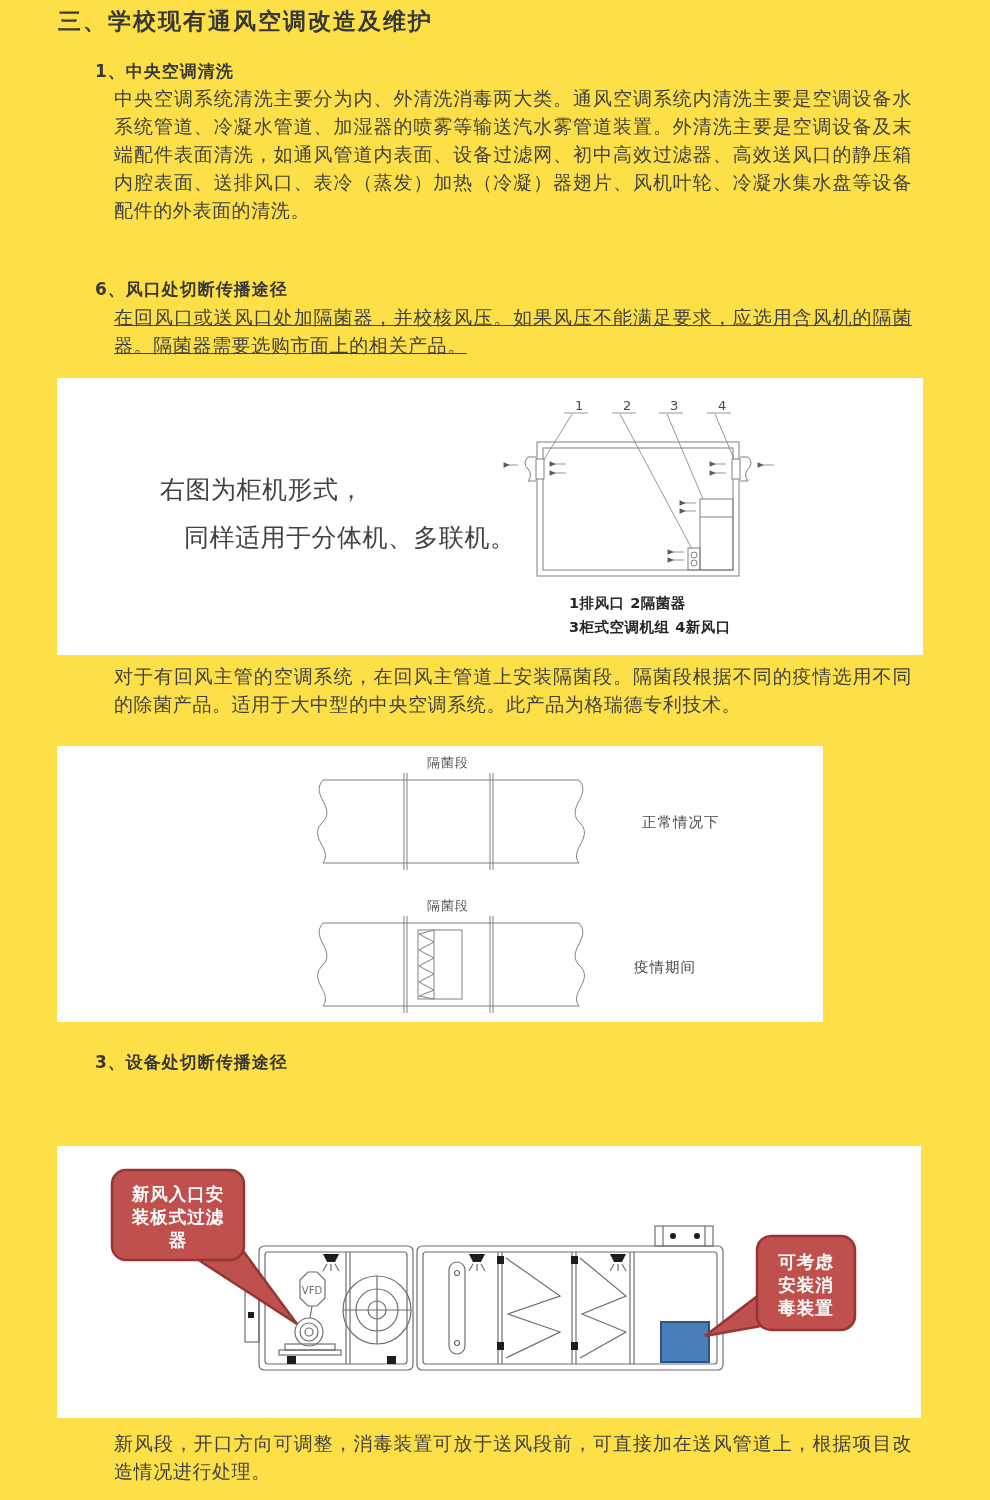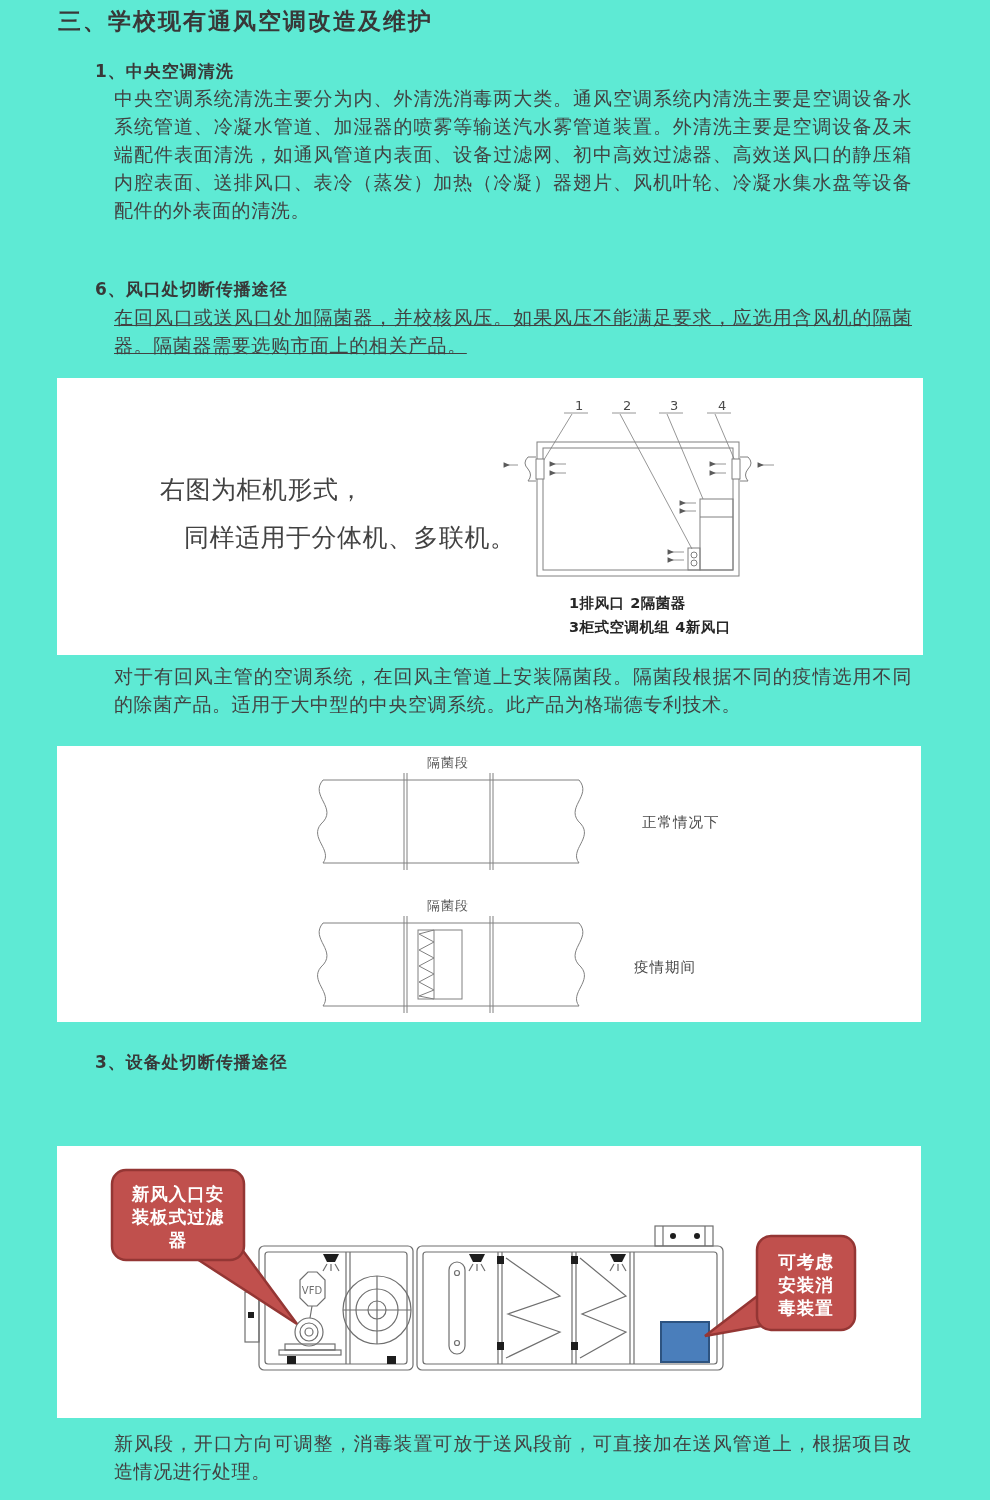--- a/index.html
+++ b/index.html
@@ -1,16 +1,16 @@
 <!DOCTYPE html>
 <html><head>
 <meta charset="utf-8">
 <style>
   html,body{margin:0;padding:0;background:#ebebeb;}
-  .page{position:relative;width:990px;height:1500px;background:#5eead4;overflow:hidden;
+  .page{position:relative;width:990px;height:1500px;background:#fde047;overflow:hidden;
         font-family:"DejaVu Sans","Liberation Sans",sans-serif;color:#3f3f3f;}
   .abs{position:absolute;}
   .doc-title{font-size:23px;font-weight:700;color:#383838;letter-spacing:2px;margin:0;}
   .sec-head{font-size:17px;font-weight:700;color:#383838;letter-spacing:1px;margin:8px;}
   .body-text{font-size:19px;line-height:28px;letter-spacing:0.6px;text-align:justify;
              color:#424242;margin:0;}
   .panel{background:#ffffff;}
   .fig-note{font-size:25px;letter-spacing:0.5px;color:#424242;white-space:nowrap;}
   svg text{font-family:"DejaVu Sans","Liberation Sans",sans-serif;}
   .cad{stroke:#808080;fill:none;stroke-width:1;}
@@ -88,21 +88,21 @@
       <line class="leader" x1="232" y1="166" x2="216" y2="166" marker-end="url(#ar)"></line>
       <line class="leader" x1="232" y1="174" x2="216" y2="174" marker-end="url(#ar)"></line>
 
       <text class="figcap" x="117" y="222">1排风口 2隔菌器</text>
       <text class="figcap" x="117" y="246">3柜式空调机组 4新风口</text>
     </svg>
   </div>
 
   <p class="abs body-text" style="left:114px;top:662px;width:798px;">对于有回风主管的空调系统，在回风主管道上安装隔菌段。隔菌段根据不同的疫情选用不同的除菌产品。适用于大中型的中央空调系统。此产品为格瑞德专利技术。</p>
 
-  <div class="abs panel" style="left:57px;top:746px;width:864px;height:276px;">
+  <div class="abs panel" style="left:57px;top:746px;width:766px;height:276px;">
     <svg class="abs" style="left:0;top:0;" width="864" height="276" viewBox="0 0 864 276">
 
       <g>
         <line class="cad" x1="266" y1="34" x2="522" y2="34"></line>
         <line class="cad" x1="266" y1="117" x2="522" y2="117"></line>
         <path class="cad" d="M266,34 C252,50 282,62 264,78 C252,92 276,104 266,117"></path>
         <path class="cad" d="M522,34 C536,50 506,62 524,78 C536,92 512,104 522,117"></path>
         <line class="cad" x1="347" y1="27" x2="347" y2="124"></line>
         <line class="cad" x1="350" y1="27" x2="350" y2="124"></line>
         <line class="cad" x1="433" y1="27" x2="433" y2="124"></line>

